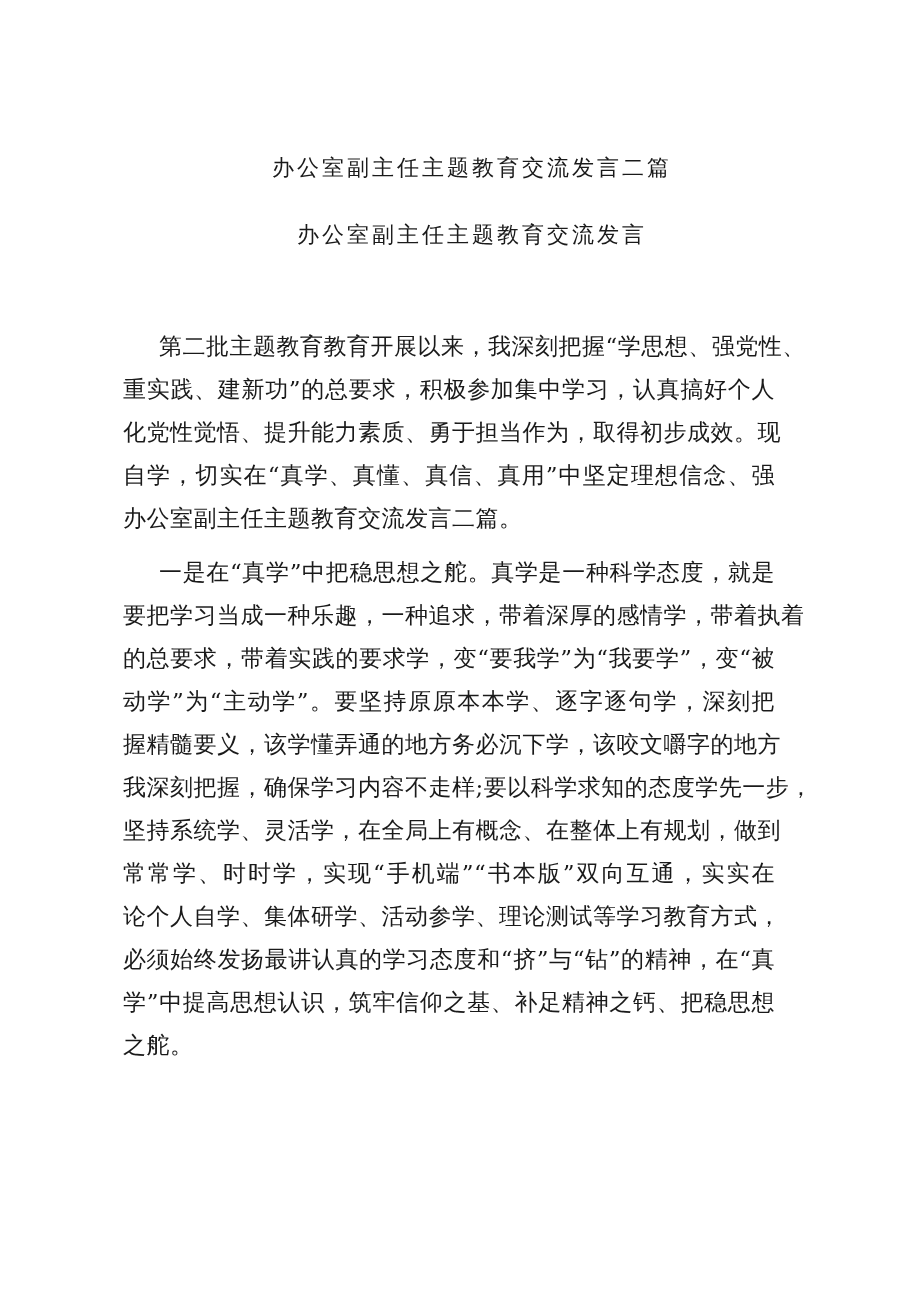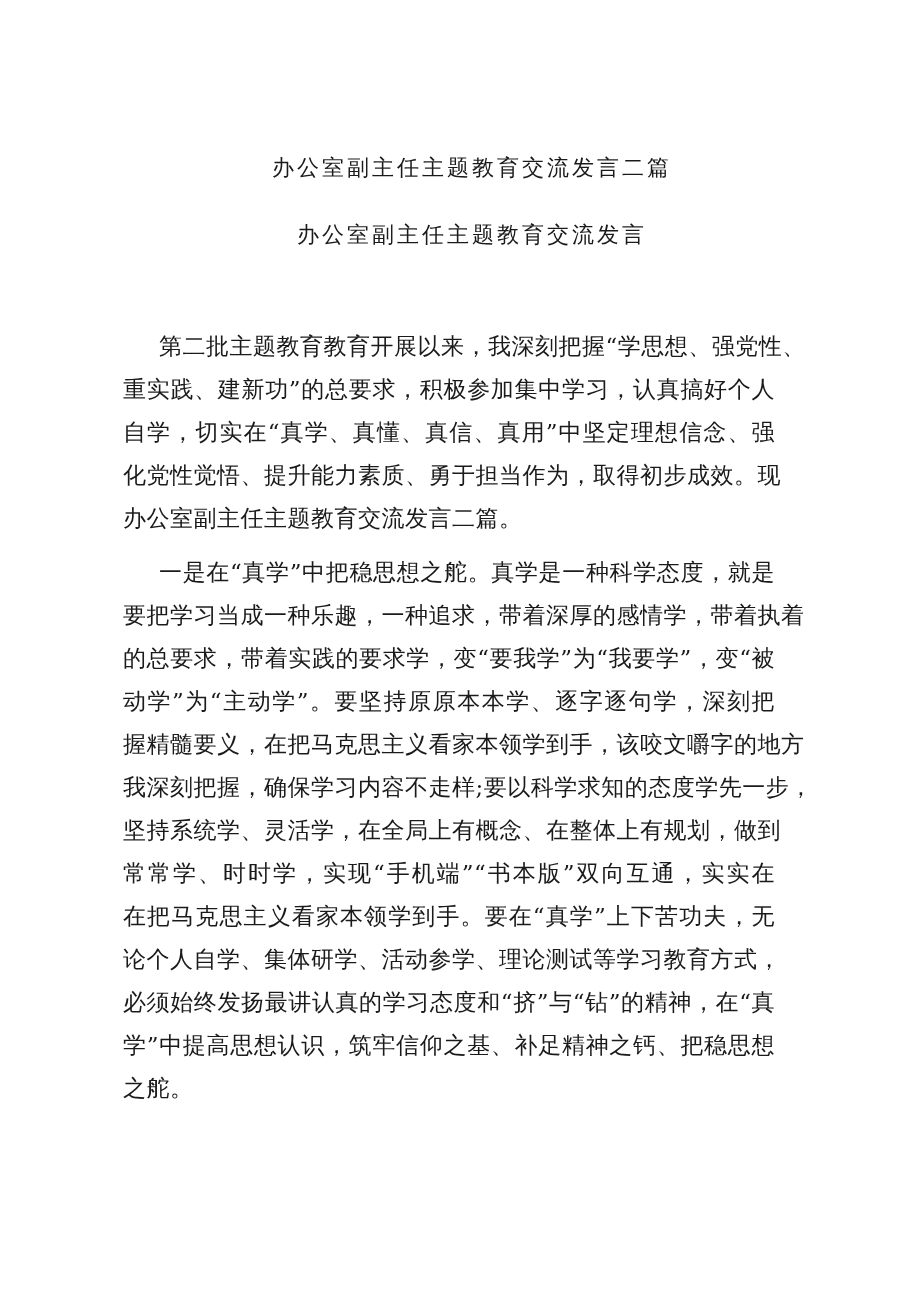--- a/index.html
+++ b/index.html
@@ -59,34 +59,33 @@
 <body>
 
 <div class="page">
   <h1 class="title title-1">办公室副主任主题教育交流发言二篇</h1>
   <h2 class="title title-2">办公室副主任主题教育交流发言</h2>
 
   <div class="body">
     <div>
       <span class="line indent">第二批主题教育教育开展以来，我深刻把握“学思想、强党性、</span>
       <span class="line">重实践、建新功”的总要求，积极参加集中学习，认真搞好个人</span>
+      <span class="line">化党性觉悟、提升能力素质、勇于担当作为，取得初步成效。现</span>
       <span class="line">自学，切实在“真学、真懂、真信、真用”中坚定理想信念、强</span>
-      <span class="line">化党性觉悟、提升能力素质、勇于担当作为，取得初步成效。现</span>
       <span class="line last">办公室副主任主题教育交流发言二篇。</span>
     </div>
     <div class="para-gap"></div>
     <div>
       <span class="line indent">一是在“真学”中把稳思想之舵。真学是一种科学态度，就是</span>
       <span class="line">要把学习当成一种乐趣，一种追求，带着深厚的感情学，带着执着</span>
       <span class="line">的总要求，带着实践的要求学，变“要我学”为“我要学”，变“被</span>
       <span class="line">动学”为“主动学”。要坚持原原本本学、逐字逐句学，深刻把</span>
-      <span class="line">握精髓要义，在把马克思主义看家本领学到手，该咬文嚼字的地方</span>
+      <span class="line">握精髓要义，该学懂弄通的地方务必沉下学，该咬文嚼字的地方</span>
       <span class="line">我深刻把握，确保学习内容不走样;要以科学求知的态度学先一步，</span>
       <span class="line">坚持系统学、灵活学，在全局上有概念、在整体上有规划，做到</span>
       <span class="line">常常学、时时学，实现“手机端”“书本版”双向互通，实实在</span>
-      <span class="line">在把马克思主义看家本领学到手。要在“真学”上下苦功夫，无</span>
       <span class="line">论个人自学、集体研学、活动参学、理论测试等学习教育方式，</span>
       <span class="line">必须始终发扬最讲认真的学习态度和“挤”与“钻”的精神，在“真</span>
       <span class="line">学”中提高思想认识，筑牢信仰之基、补足精神之钙、把稳思想</span>
       <span class="line last">之舵。</span>
     </div>
   </div>
 </div>
 
 </body></html>

